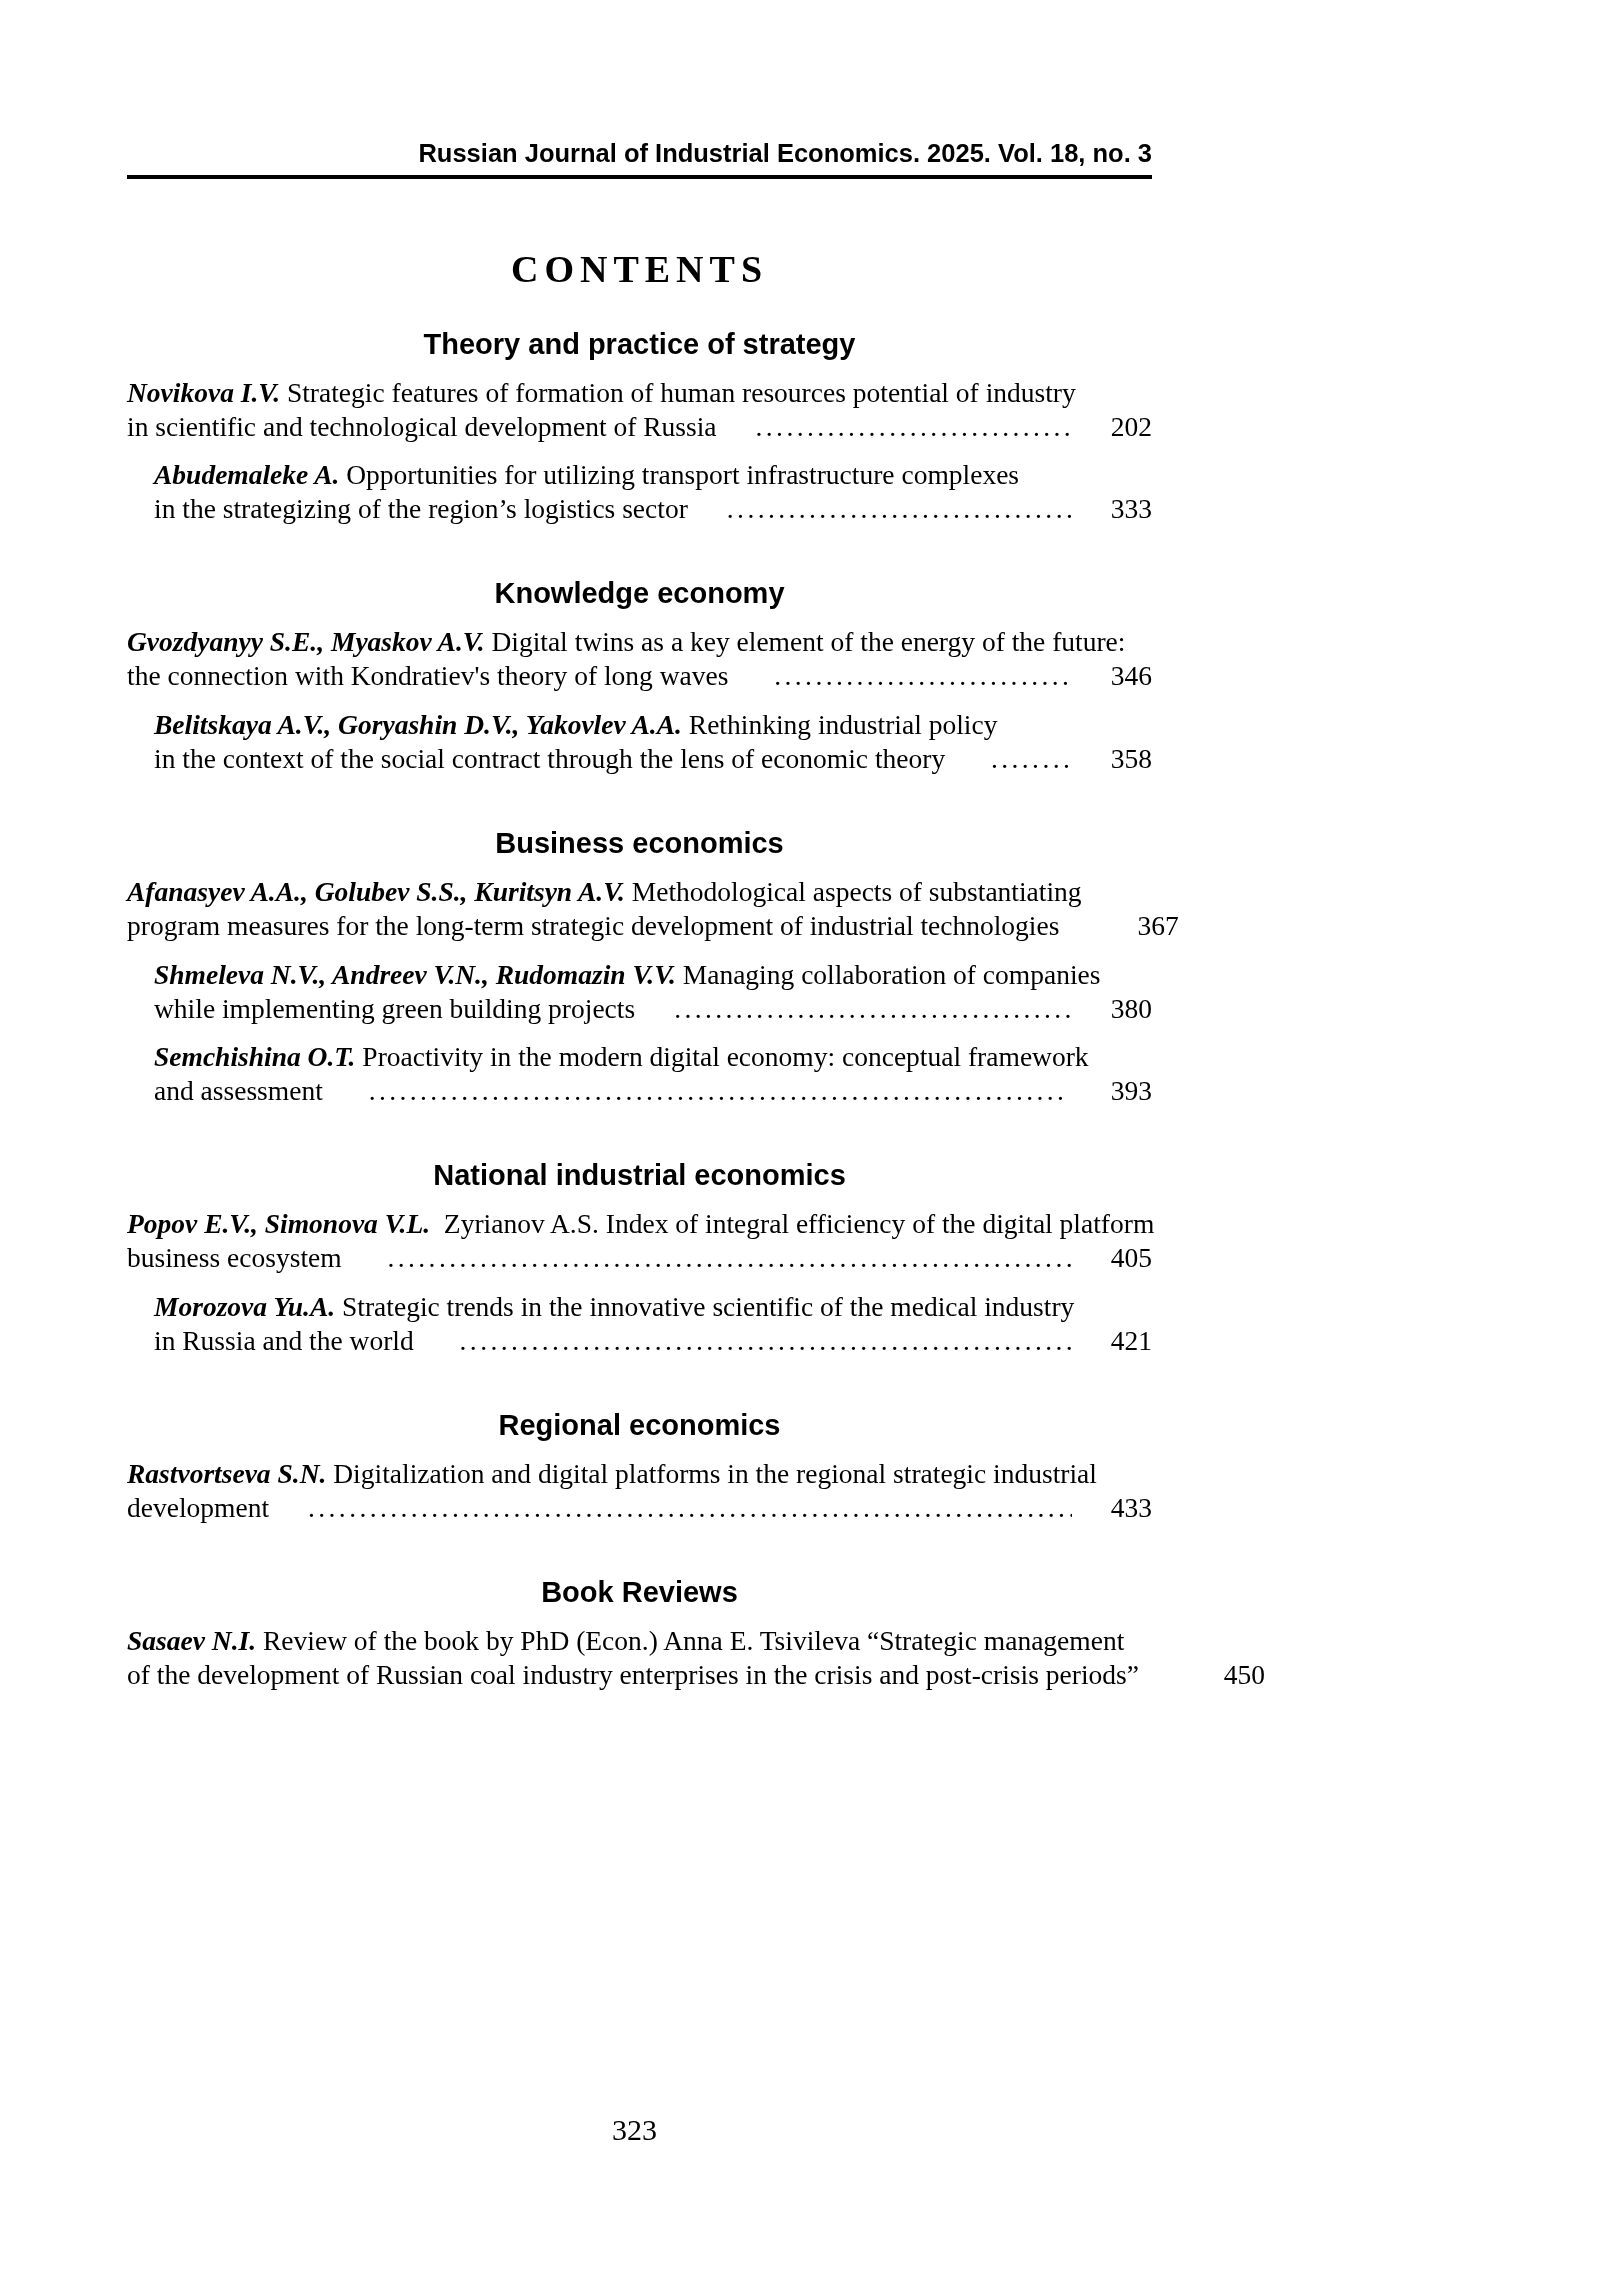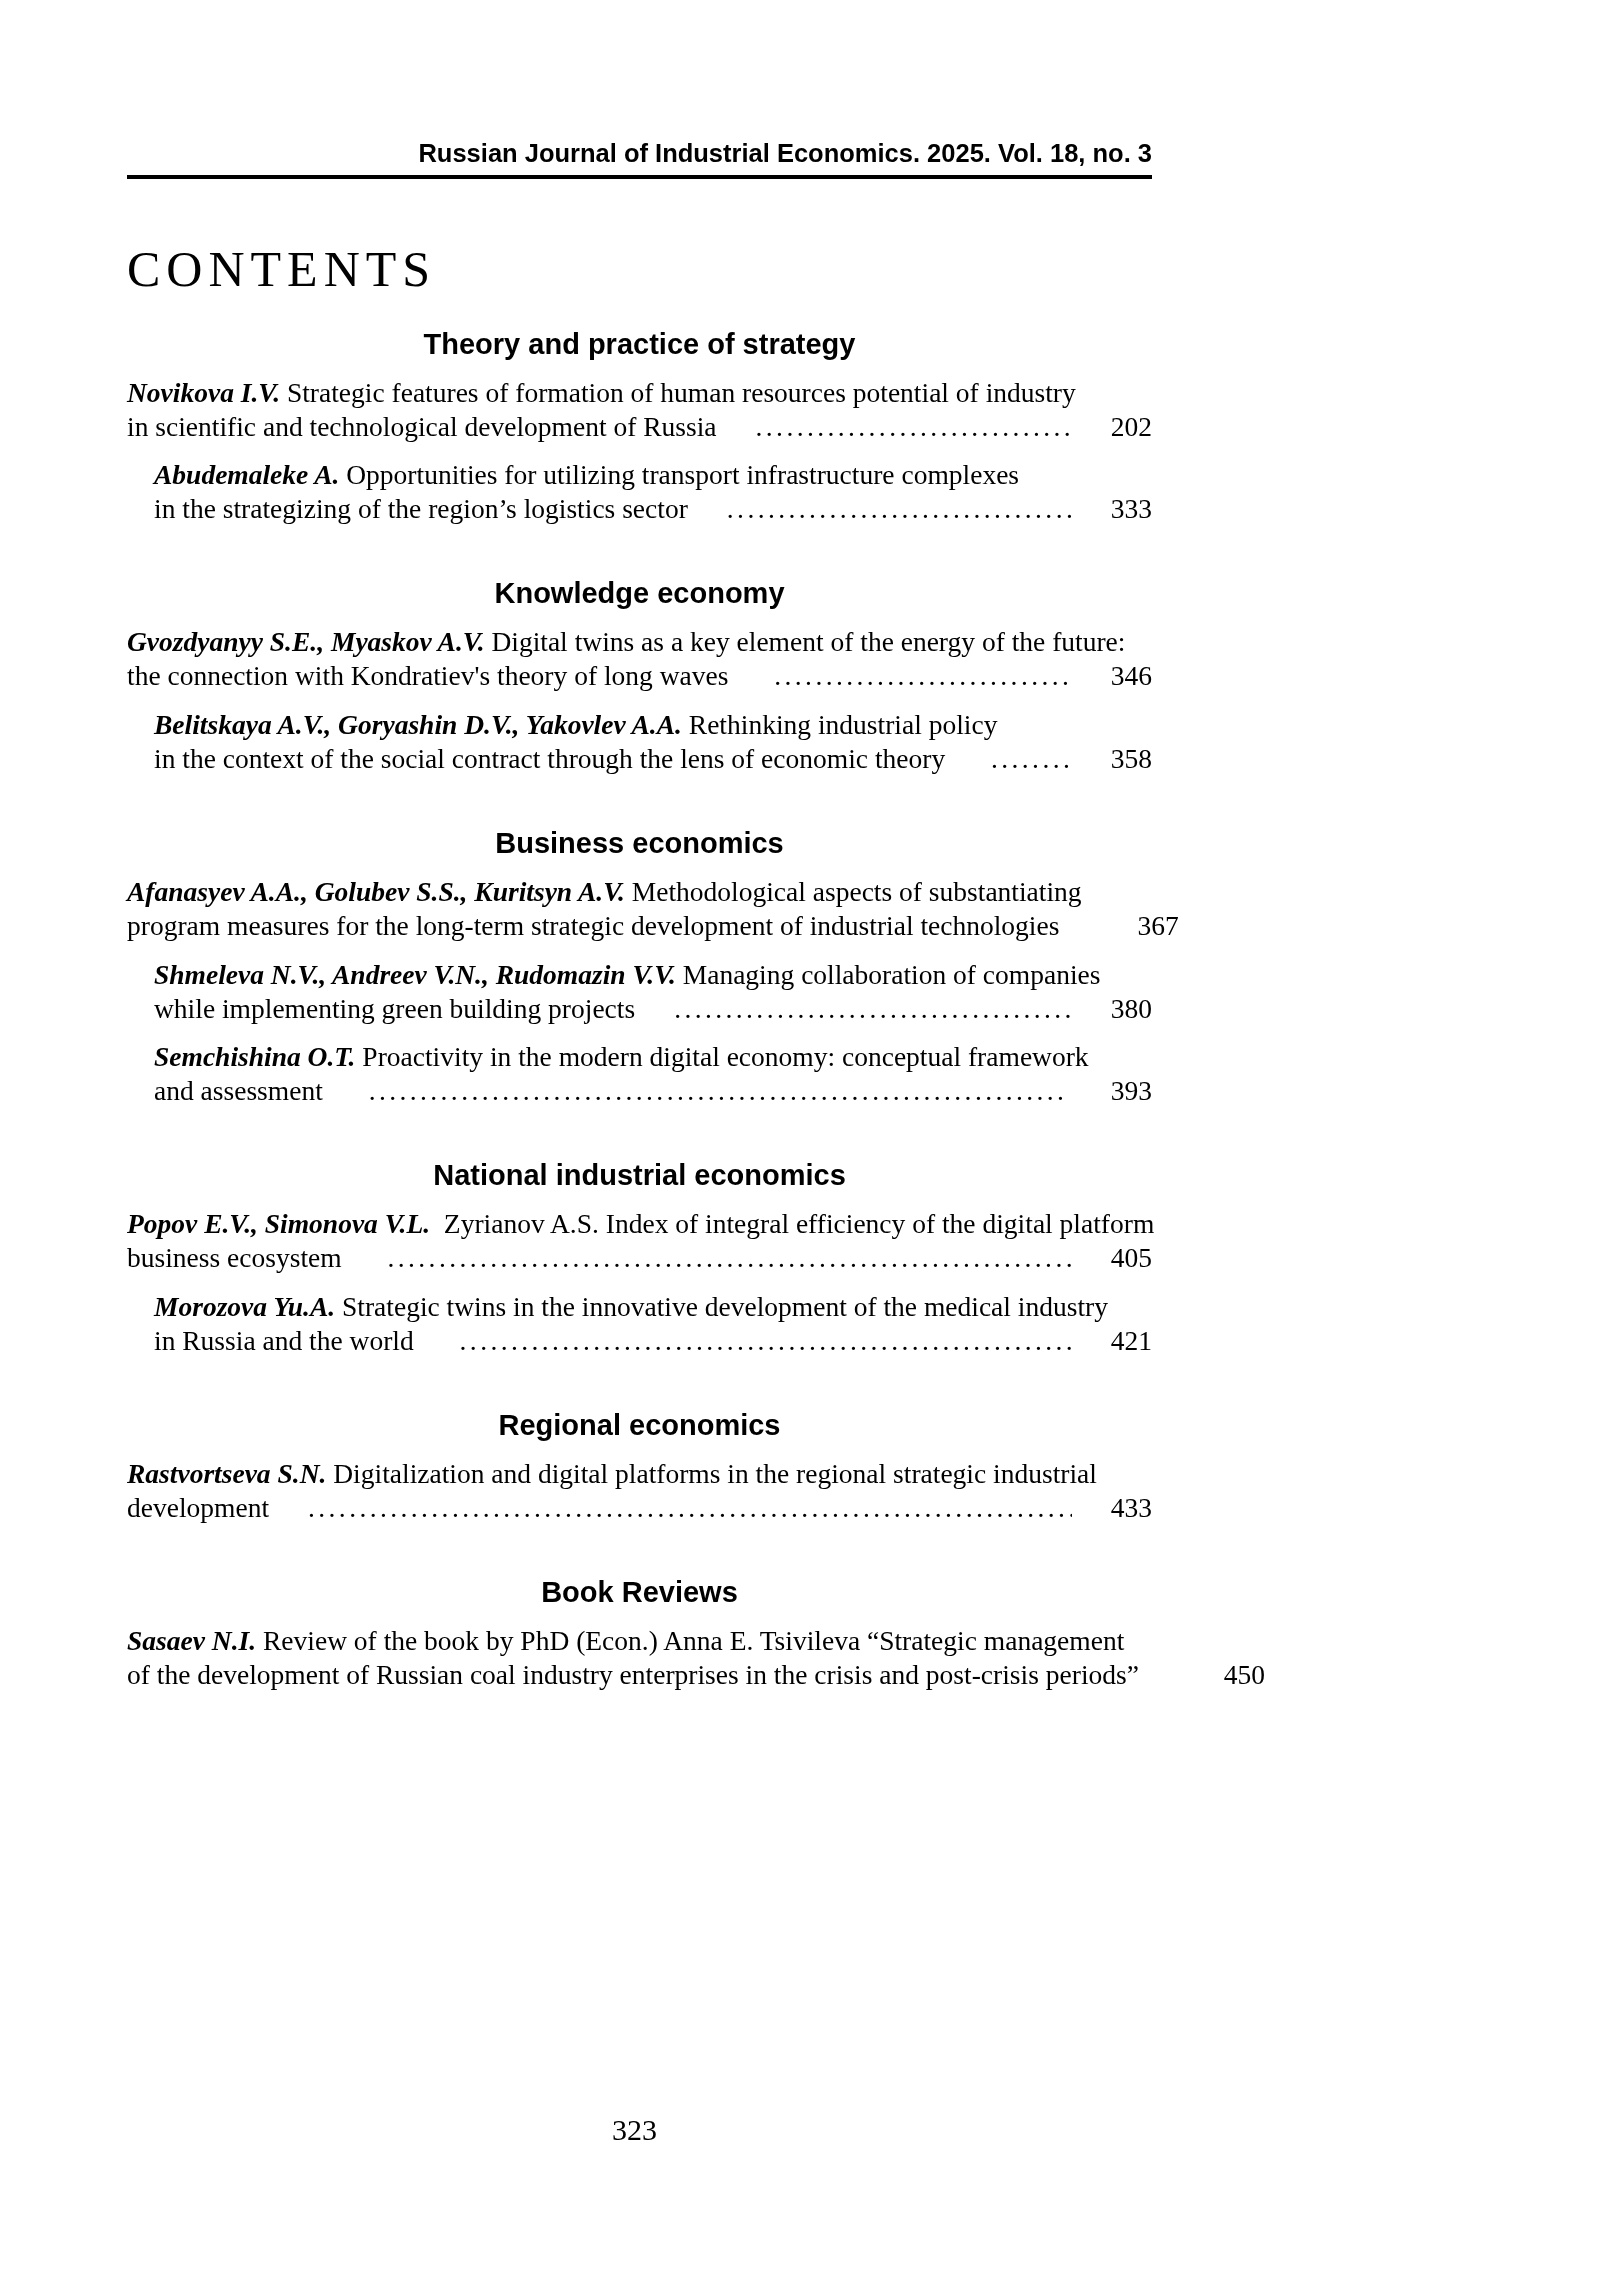--- a/index.html
+++ b/index.html
@@ -29,23 +29,24 @@
     white-space: nowrap;
   }
   .header-rule {
     margin-top: 6.7px;
     height: 3.4px;
     background: #000000;
   }
   
   h1.contents-title {
     margin: 70px 0 0 0;
+    text-align: center;
     font-family: "Liberation Serif", "DejaVu Serif", serif;
-    font-weight: normal;
-    font-size: 50px;
+    font-weight: bold;
+    font-size: 38px;
     line-height: 40px;
     letter-spacing: 6px;
   }
   
   h2.section-heading {
     margin: 52px 0 16px 0;
     text-align: center;
     font-family: "Liberation Sans", "DejaVu Sans", sans-serif;
     font-weight: bold;
     font-size: 29px;
@@ -166,21 +167,21 @@
 
   <section class="toc-section">
     <h2 class="section-heading">National industrial economics</h2>
 
   <div class="entry">
     <div class="line1"><span class="authors">Popov E.V., Simonova V.L.</span><span class="t1">  Zyrianov A.S. Index of integral efficiency of the digital platform</span></div>
     <div class="line2"><span class="t2">business ecosystem </span><span class="leader"></span><span class="pg">405</span></div>
   </div>
 
   <div class="entry">
-    <div class="line1"><span class="authors">Morozova Yu.A.</span><span class="t1"> Strategic twins in the innovative development of the medical industry</span></div>
+    <div class="line1"><span class="authors">Morozova Yu.A.</span><span class="t1"> Strategic trends in the innovative scientific of the medical industry</span></div>
     <div class="line2"><span class="t2">in Russia and the world </span><span class="leader"></span><span class="pg">421</span></div>
   </div>
 </section>
 
   <section class="toc-section">
     <h2 class="section-heading">Regional economics</h2>
 
   <div class="entry">
     <div class="line1"><span class="authors">Rastvortseva S.N.</span><span class="t1"> Digitalization and digital platforms in the regional strategic industrial</span></div>
     <div class="line2"><span class="t2">development</span><span class="leader"></span><span class="pg">433</span></div>

